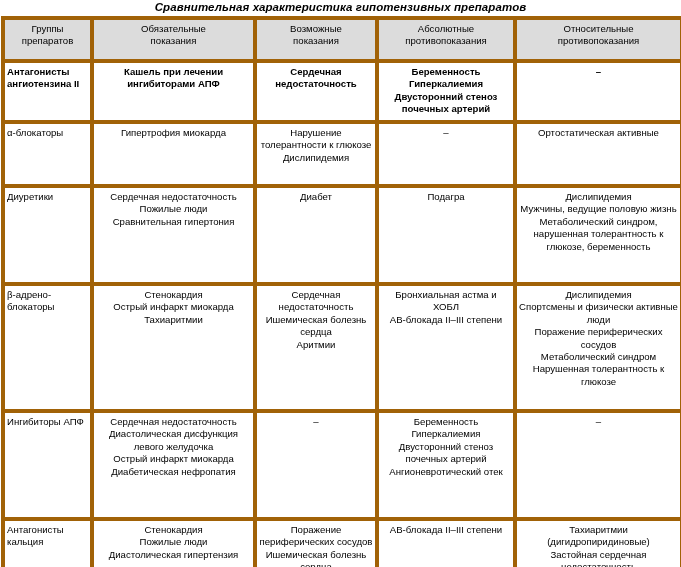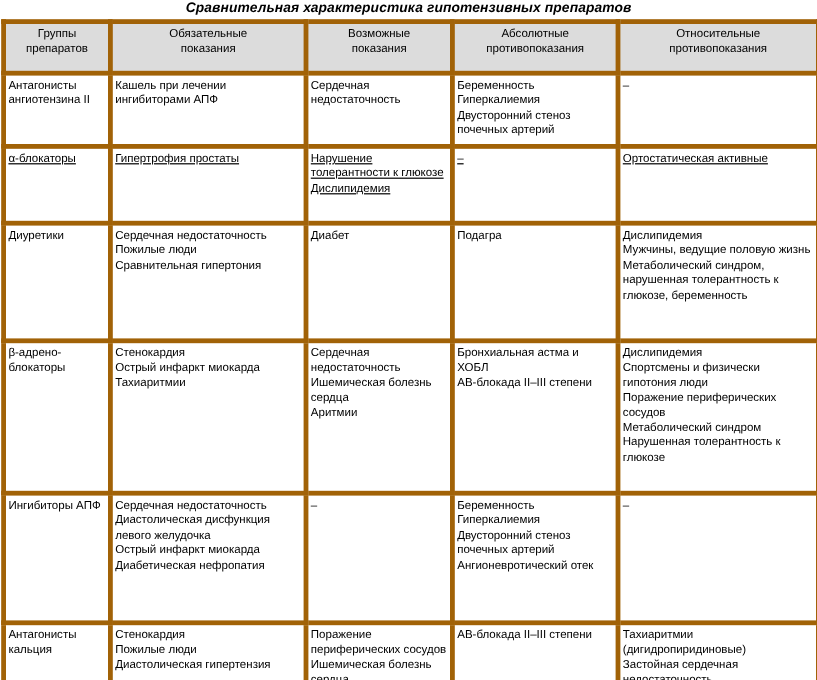--- a/index.html
+++ b/index.html
@@ -60,26 +60,27 @@
   col.c1 { width: 163px; }
   col.c2 { width: 122px; }
   col.c3 { width: 138px; }
   col.c4 { width: 167px; }
 
   td.col-group {
     text-align: left;
     padding-left: 4px;
   }
   td.col-body {
+    text-align: center;
   }
   .cellline { display: block; }
 
   
-  tr.r0 td { height: 52px; }
-  tr.r1 td { height: 55px; text-decoration: underline; }
+  tr.r0 td { height: 52px; font-weight: bold; }
+  tr.r1 td { height: 55px; }
   tr.r2 td { height: 89px; }
   tr.r3 td { height: 118px; }
   tr.r4 td { height: 99px; }
   tr.r5 td { height: 76px; }
 </style>
 </head>
 <body>
 
 <div id="page">
 
@@ -135,21 +136,21 @@
           </td>
         <td class="col-body">
             <span class="cellline">–</span>
           </td>
       </tr>
       <tr class="r1">
         <td class="col-group">
             <span class="cellline">α-блокаторы</span>
           </td>
         <td class="col-body">
-            <span class="cellline">Гипертрофия простаты</span>
+            <span class="cellline">Гипертрофия миокарда</span>
           </td>
         <td class="col-body">
             <span class="cellline">Нарушение толерантности к глюкозе</span>
             <span class="cellline">Дислипидемия</span>
           </td>
         <td class="col-body">
             <span class="cellline">–</span>
           </td>
         <td class="col-body">
             <span class="cellline">Ортостатическая активные</span>
@@ -189,21 +190,21 @@
             <span class="cellline">Сердечная недостаточность</span>
             <span class="cellline">Ишемическая болезнь сердца</span>
             <span class="cellline">Аритмии</span>
           </td>
         <td class="col-body">
             <span class="cellline">Бронхиальная астма и ХОБЛ</span>
             <span class="cellline">АВ-блокада II–III степени</span>
           </td>
         <td class="col-body">
             <span class="cellline">Дислипидемия</span>
-            <span class="cellline">Спортсмены и физически гипотония люди</span>
+            <span class="cellline">Спортсмены и физически активные люди</span>
             <span class="cellline">Поражение периферических сосудов</span>
             <span class="cellline">Метаболический синдром</span>
             <span class="cellline">Нарушенная толерантность к глюкозе</span>
           </td>
       </tr>
       <tr class="r4">
         <td class="col-group">
             <span class="cellline">Ингибиторы АПФ</span>
           </td>
         <td class="col-body">

